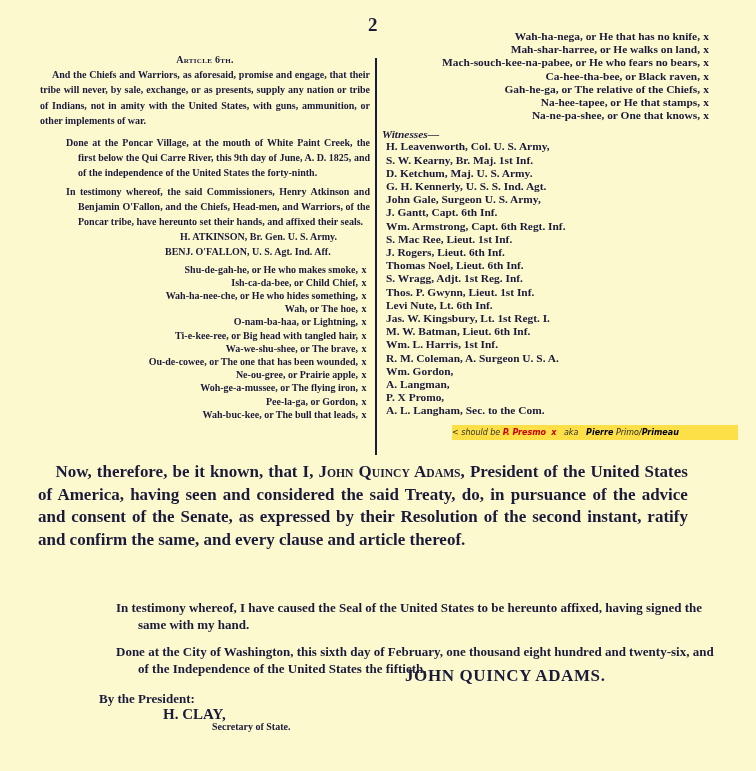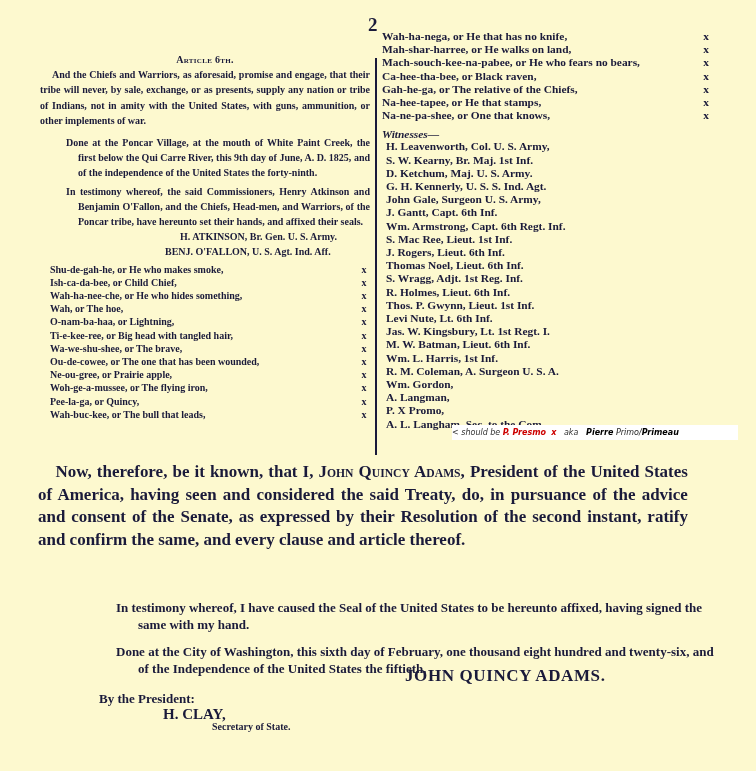--- a/index.html
+++ b/index.html
@@ -15,26 +15,26 @@
   .col-left { position: absolute; left: 40px; top: 52px; width: 330px; font-family: "Liberation Serif", serif; font-weight: bold; font-size: 10px; line-height: 15.2px; }
   .col-right { position: absolute; left: 382px; top: 30px; width: 330px; font-family: "Liberation Serif", serif; font-weight: bold; font-size: 11.4px; line-height: 14.8px; }
   .divider { position: absolute; left: 375px; top: 58px; width: 2px; height: 397px; background: #1a1a3a; }
   .art-title { text-align: center; font-variant: small-caps; letter-spacing: 0.3px; margin-bottom: 0; }
   .just { text-align: justify; text-align-last: left; }
   .indent { text-indent: 12px; }
   .done { margin-top: 7px; padding-left: 25px; text-indent: 0; }
   .hang { padding-left: 38px; text-indent: -12px; }
   .sig { padding-left: 140px; white-space: nowrap; }
   .signers { margin-top: 3px; padding-left: 10px; }
-  .signer-row { display: flex; justify-content: space-between; line-height: 13.2px; white-space: nowrap; gap: 20px; }
+  .signer-row { display: flex; justify-content: flex-end; line-height: 13.2px; white-space: nowrap; }
   .x { width: 12px; text-align: center; }
   .chiefs-r .signer-row { line-height: 13.2px; }
   .witness-head { font-style: italic; margin-top: 6px; line-height: 12px; }
   .witness { padding-left: 4px; line-height: 13.2px; white-space: nowrap; }
-  .annot { position: absolute; left: 452px; top: 425px; height: 15px; width: 286px; background: #ffffff; font-family: "DejaVu Sans", sans-serif; font-size: 8px; white-space: nowrap; line-height: 15px; font-weight: normal; }
+  .annot { position: absolute; left: 452px; top: 425px; height: 15px; width: 286px; background: #fde047; font-family: "DejaVu Sans", sans-serif; font-size: 8px; white-space: nowrap; line-height: 15px; font-weight: normal; }
   .annot .pre { font-style: italic; color: #333; }
   .annot .red { color: #cc0000; font-weight: bold; font-style: italic; }
   .annot .blk { color: #000; font-weight: bold; font-style: italic; }
   .annot .pl { color: #222; font-style: italic; }
   .procl { position: absolute; left: 38px; top: 460px; width: 670px; font-family: "Liberation Serif", serif; font-weight: bold; font-size: 17.5px; line-height: 22.6px; text-align: justify; text-align-last: left; text-indent: 18px; transform: scaleX(0.97); transform-origin: left; }
   .sc { font-variant: small-caps; }
   .testi { position: absolute; left: 116px; top: 600px; width: 600px; font-family: "Liberation Serif", serif; font-weight: bold; font-size: 13px; line-height: 16.5px; }
   .testi p { margin: 0; padding-left: 22px; text-indent: -22px; }
   .testi p + p { margin-top: 11px; }
   .jqa { position: absolute; left: 405px; top: 666px; font-family: "Liberation Serif", serif; font-weight: bold; font-size: 17px; letter-spacing: 0.6px; }
@@ -93,21 +93,21 @@
         </div>
       <div class="signer-row">
           <span>Ne-ou-gree, or Prairie apple,</span>
           <span class="x">x</span>
         </div>
       <div class="signer-row">
           <span>Woh-ge-a-mussee, or The flying iron,</span>
           <span class="x">x</span>
         </div>
       <div class="signer-row">
-          <span>Pee-la-ga, or Quincy,</span>
+          <span>Pee-la-ga, or Gordon,</span>
           <span class="x">x</span>
         </div>
       <div class="signer-row">
           <span>Wah-buc-kee, or The bull that leads,</span>
           <span class="x">x</span>
         </div>
     </div>
   </div>
 
   <div class="col-right">
@@ -147,21 +147,20 @@
       <p class="witness">S. W. Kearny, Br. Maj. 1st Inf.</p>
       <p class="witness">D. Ketchum, Maj. U. S. Army.</p>
       <p class="witness">G. H. Kennerly, U. S. S. Ind. Agt.</p>
       <p class="witness">John Gale, Surgeon U. S. Army,</p>
       <p class="witness">J. Gantt, Capt. 6th Inf.</p>
       <p class="witness">Wm. Armstrong, Capt. 6th Regt. Inf.</p>
       <p class="witness">S. Mac Ree, Lieut. 1st Inf.</p>
       <p class="witness">J. Rogers, Lieut. 6th Inf.</p>
       <p class="witness">Thomas Noel, Lieut. 6th Inf.</p>
       <p class="witness">S. Wragg, Adjt. 1st Reg. Inf.</p>
-      <p class="witness">R. Holmes, Lieut. 6th Inf.</p>
       <p class="witness">Thos. P. Gwynn, Lieut. 1st Inf.</p>
       <p class="witness">Levi Nute, Lt. 6th Inf.</p>
       <p class="witness">Jas. W. Kingsbury, Lt. 1st Regt. I.</p>
       <p class="witness">M. W. Batman, Lieut. 6th Inf.</p>
       <p class="witness">Wm. L. Harris, 1st Inf.</p>
       <p class="witness">R. M. Coleman, A. Surgeon U. S. A.</p>
       <p class="witness">Wm. Gordon,</p>
       <p class="witness">A. Langman,</p>
       <p class="witness">P. X Promo,</p>
       <p class="witness">A. L. Langham, Sec. to the Com.</p>

